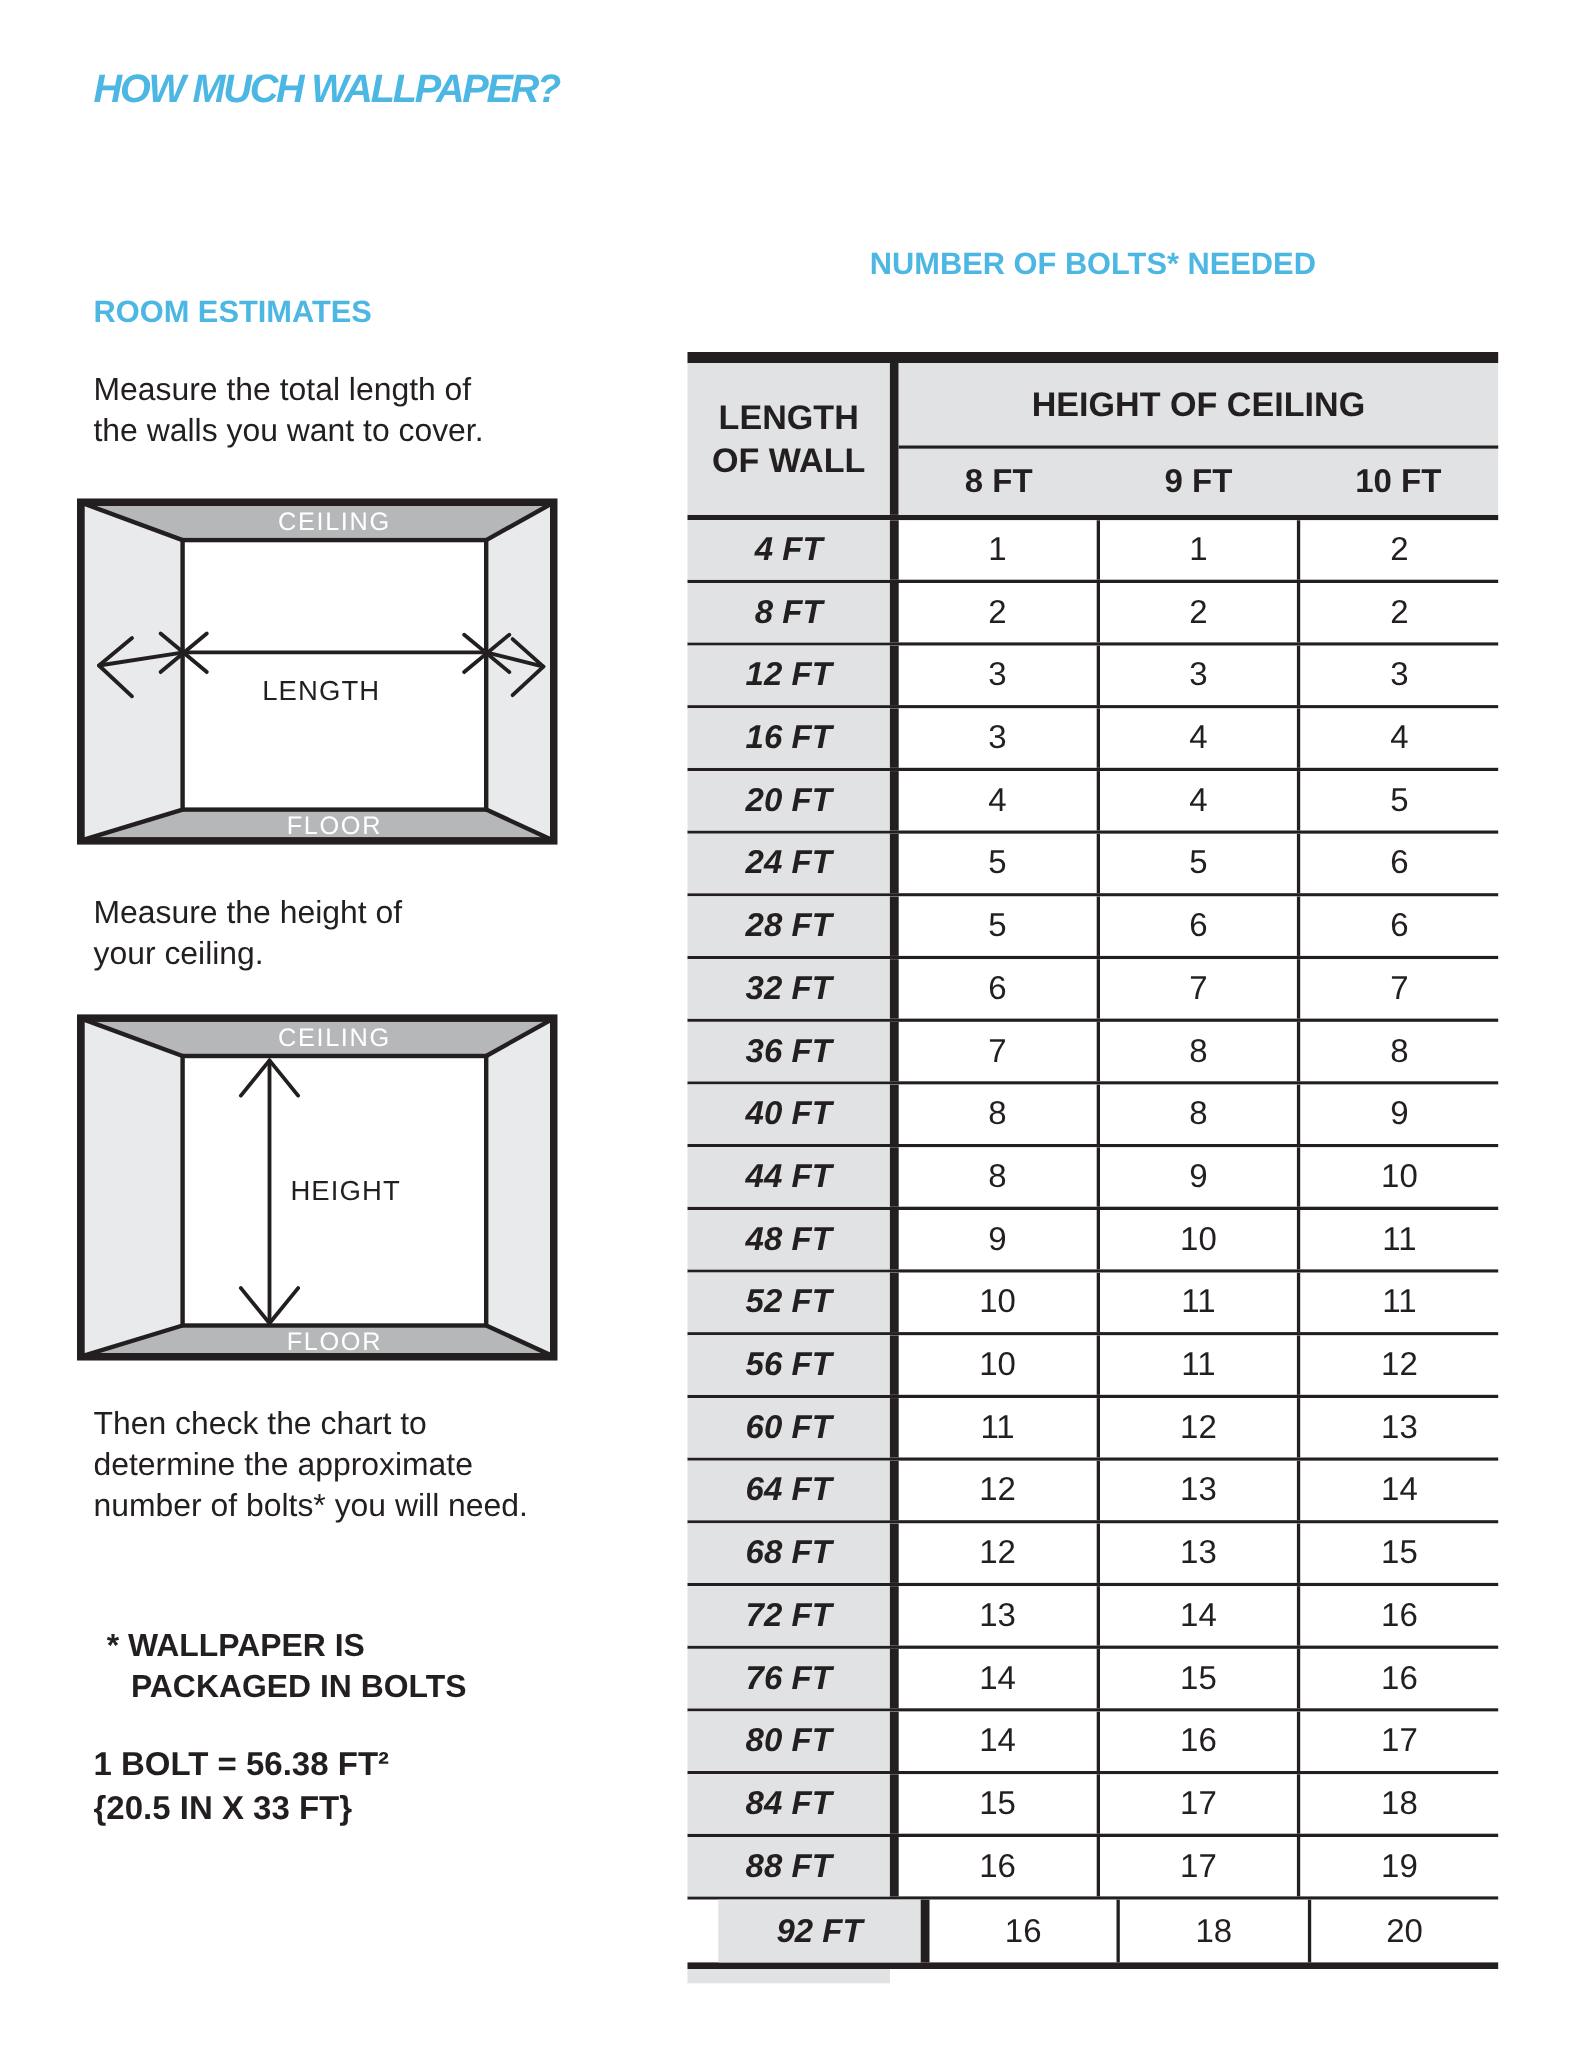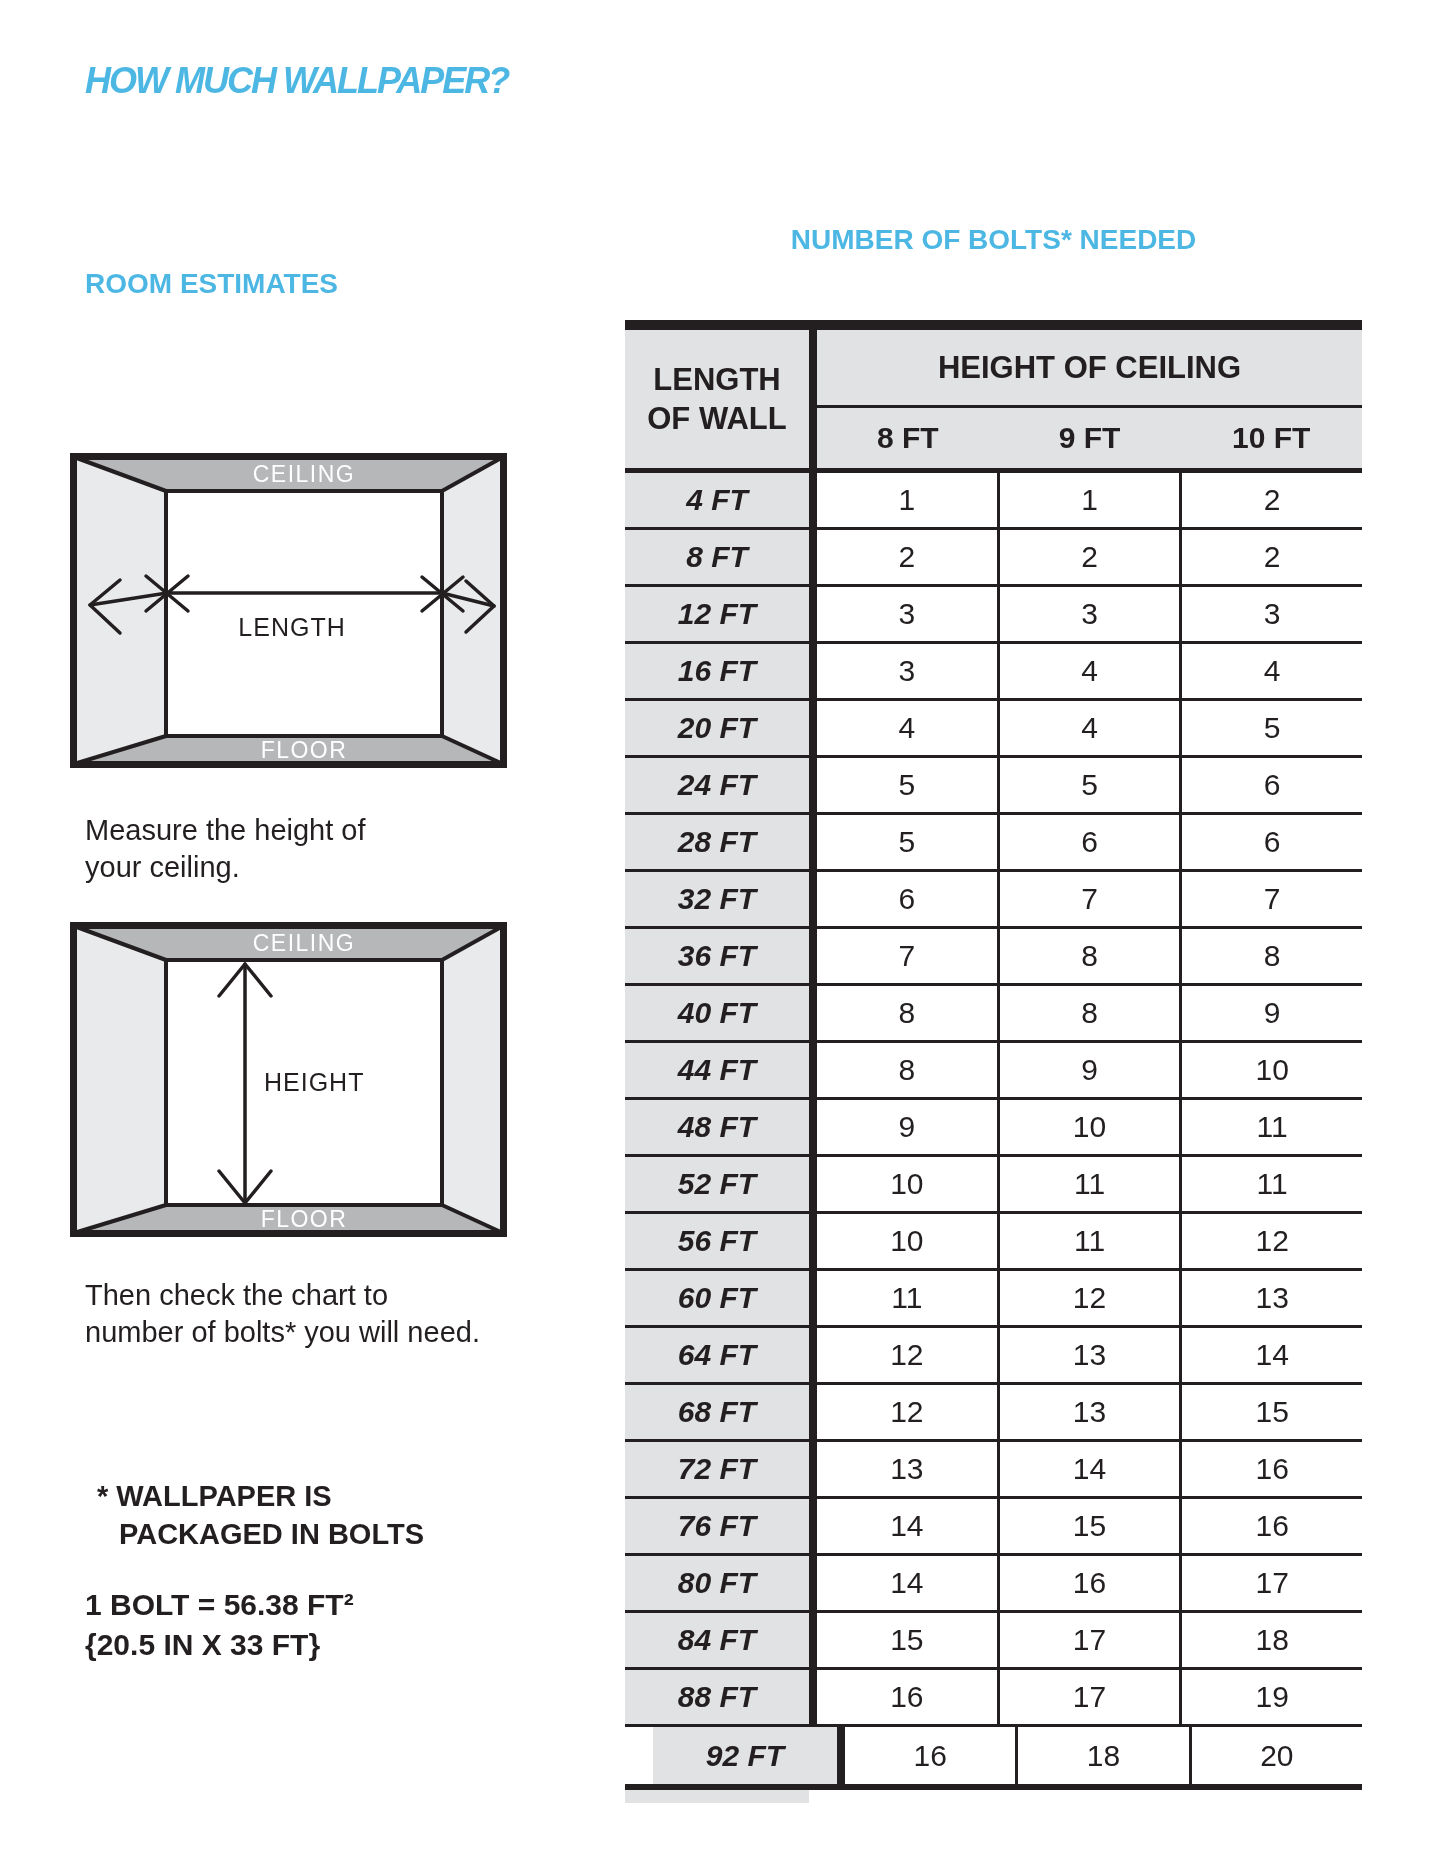--- a/index.html
+++ b/index.html
@@ -89,20 +89,24 @@
 </head>
 <body>
 
 <div class="page">
 
   <div class="page-title">HOW MUCH WALLPAPER?</div>
 
   <div class="section-heading h-room">ROOM ESTIMATES</div>
   <div class="section-heading h-table">NUMBER OF BOLTS* NEEDED</div>
 
+  <div class="body-text step1">
+    <div>Measure the total length of</div>
+    <div>the walls you want to cover.</div>
+  </div>
 
   <svg class="diagram diagram1" viewBox="0 0 437 315" role="img">
     <rect x="0" y="0" width="437" height="315" fill="#ffffff"></rect>
     <polygon class="face-wall" points="4,4 96,38 96,283 4,311"></polygon>
     <polygon class="face-wall" points="433,4 372,38 372,283 433,311"></polygon>
     <polygon class="face-band" points="4,4 433,4 372,38 96,38"></polygon>
     <polygon class="face-band" points="4,311 433,311 372,283 96,283"></polygon>
     <rect class="face-back" x="96" y="38" width="276" height="245"></rect>
     <line class="edge" x1="4" y1="4" x2="96" y2="38"></line>
     <line class="edge" x1="433" y1="4" x2="372" y2="38"></line>
@@ -145,20 +149,21 @@
       <path d="M175 42 L149 74 M175 42 L201 74"></path>
       <path d="M175 281 L149 249 M175 281 L201 249"></path>
     </g>
     <text class="lbl-white" x="234" y="29" text-anchor="middle">CEILING</text>
     <text class="lbl-white" x="234" y="305" text-anchor="middle">FLOOR</text>
     <text class="lbl-dark" x="194" y="169" text-anchor="start">HEIGHT</text>
   </svg>
 
   <div class="body-text step3">
     <div>Then check the chart to</div>
+    <div>determine the approximate</div>
     <div>number of bolts* you will need.</div>
   </div>
 
   <div class="footnote">
     <div>* WALLPAPER IS</div>
     <div class="indent">PACKAGED IN BOLTS</div>
   </div>
 
   <div class="bolt-spec">
     <div>1 BOLT = 56.38 FT²</div>

